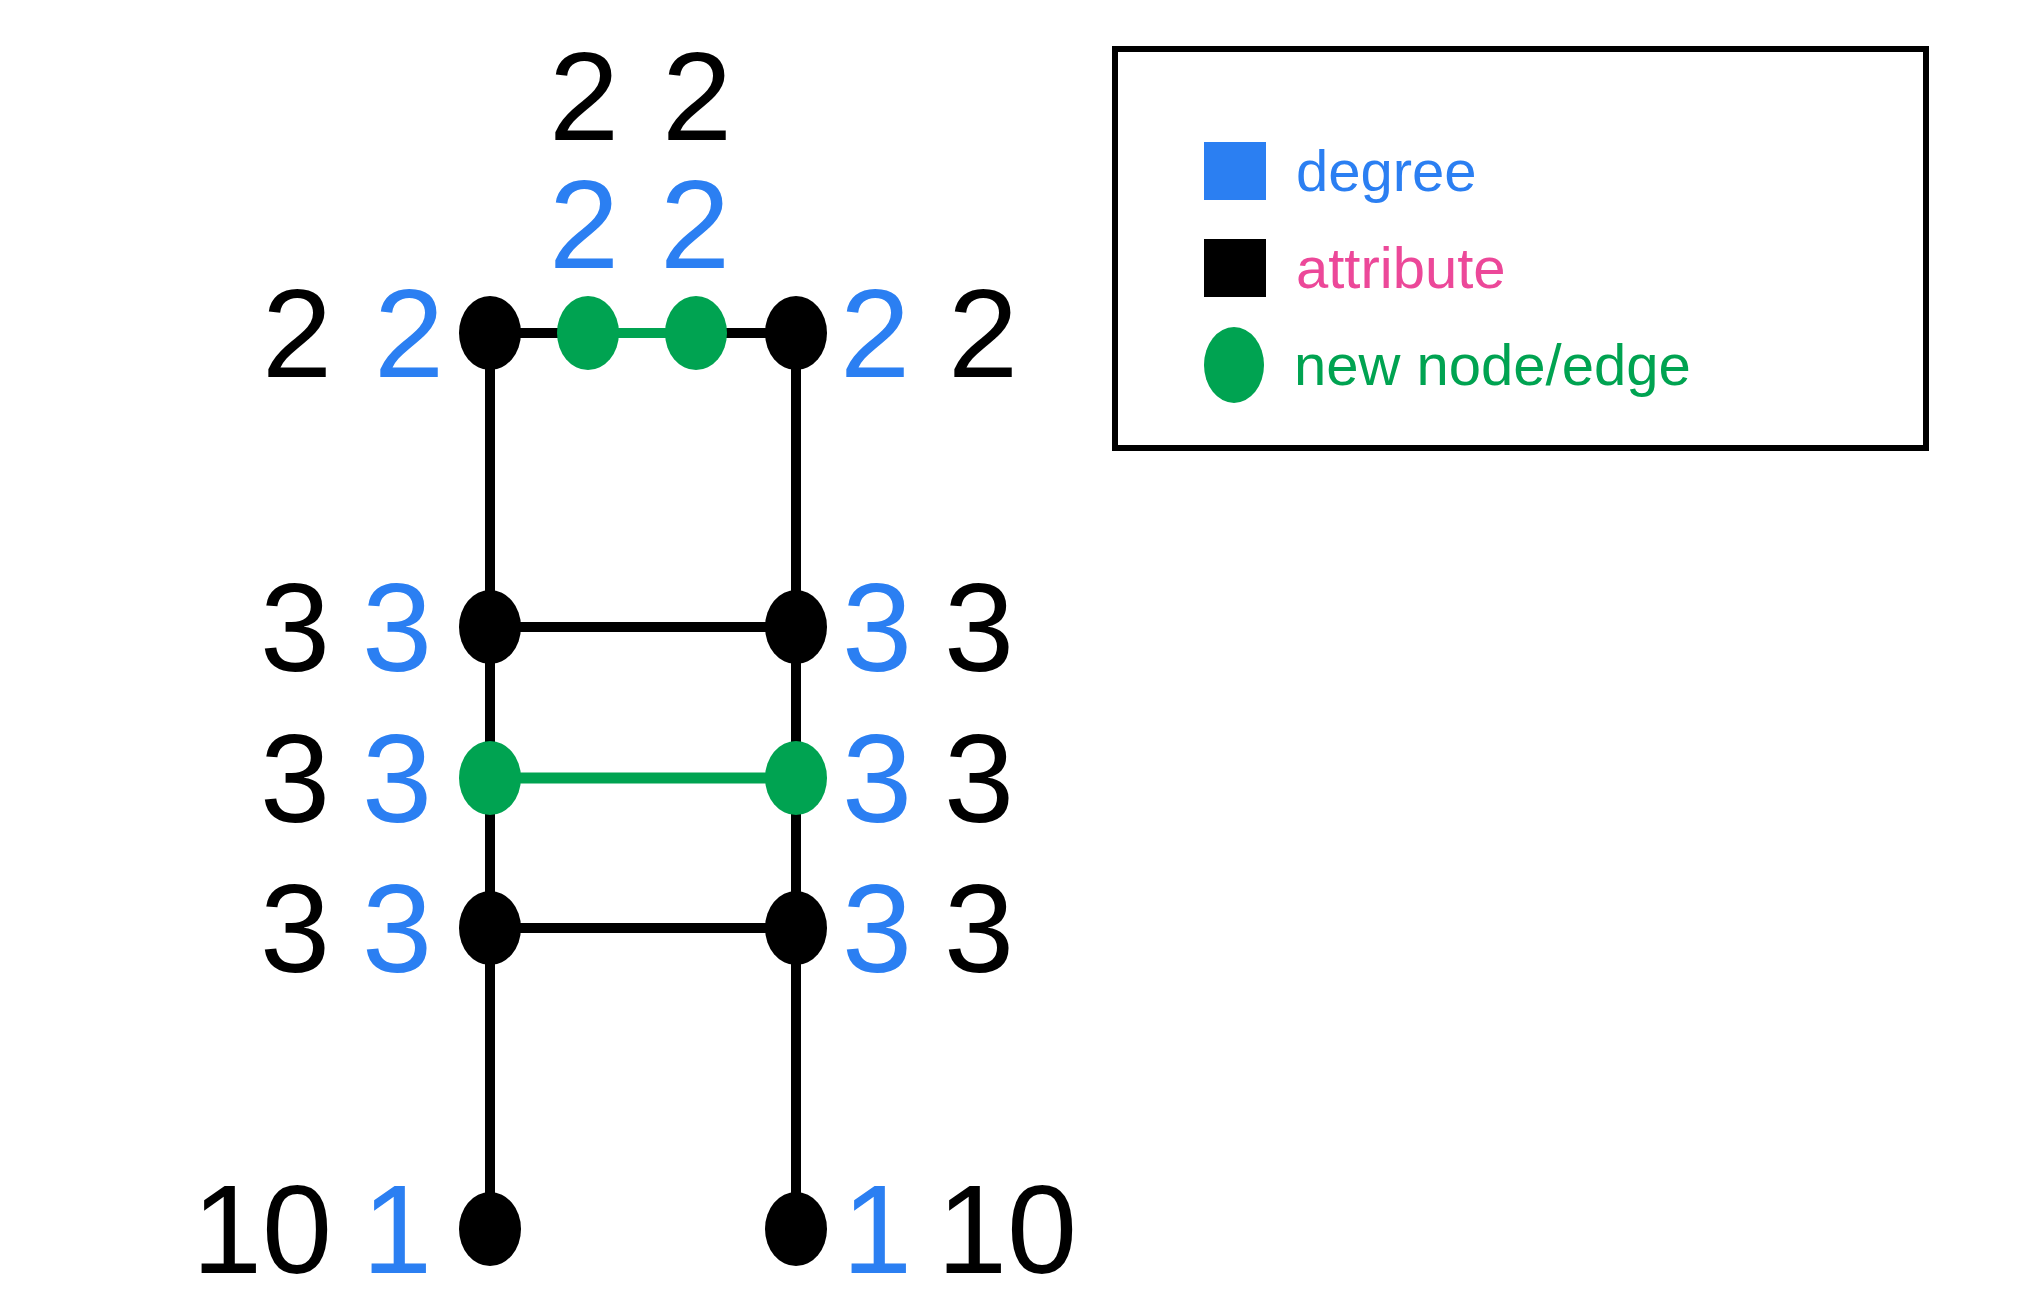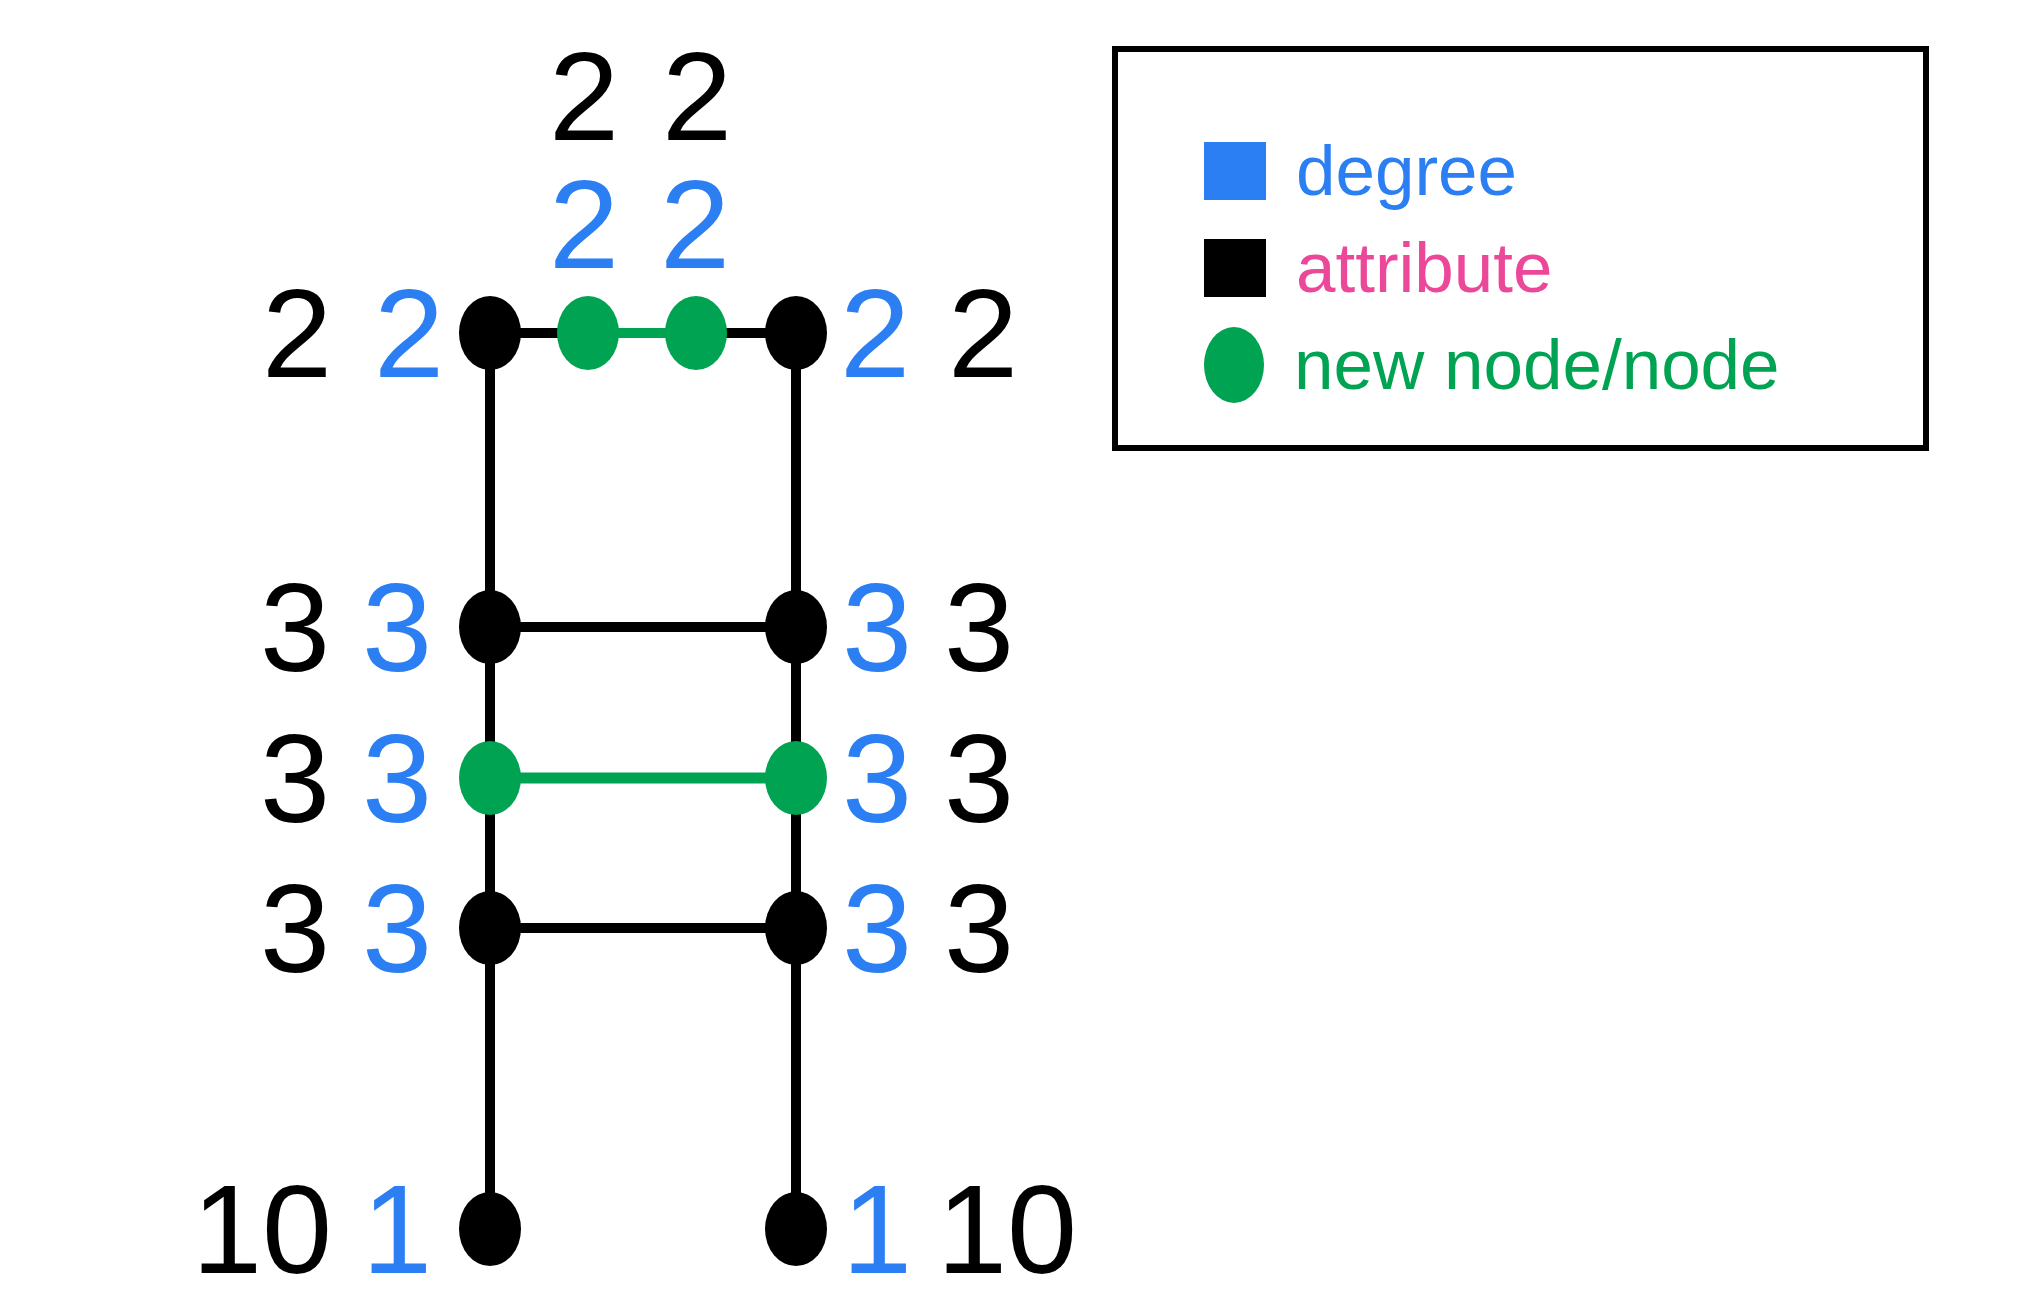--- a/index.html
+++ b/index.html
@@ -41,21 +41,21 @@
     height: 58px;
     margin-right: 30px;
     flex: 0 0 auto;
   }
   .legend-marker.circle {
     width: 60px;
     height: 76px;
     border-radius: 50%;
   }
   .legend-label {
-    font-size: 71px;
+    font-size: 58px;
     line-height: 1;
     white-space: nowrap;
   }
 </style>
 </head>
 <body>
 
 <div class="canvas">
   <svg id="graph-svg" viewBox="0 0 2041 1307">
       <line x1="490" y1="333" x2="490" y2="1229" stroke="#000000" stroke-width="10"></line>
@@ -108,16 +108,16 @@
     <div class="legend-item">
       <span class="legend-marker" style="background: rgb(43, 127, 242);"></span>
       <span class="legend-label" style="color: rgb(43, 127, 242);">degree</span>
     </div>
     <div class="legend-item">
       <span class="legend-marker" style="background: rgb(0, 0, 0);"></span>
       <span class="legend-label" style="color: #ec4899;">attribute</span>
     </div>
     <div class="legend-item">
       <span class="legend-marker circle" style="background: rgb(0, 163, 81);"></span>
-      <span class="legend-label" style="color: rgb(0, 163, 81);">new node/node</span>
+      <span class="legend-label" style="color: rgb(0, 163, 81);">new node/edge</span>
     </div>
   </div>
 </div>
 
 </body></html>

